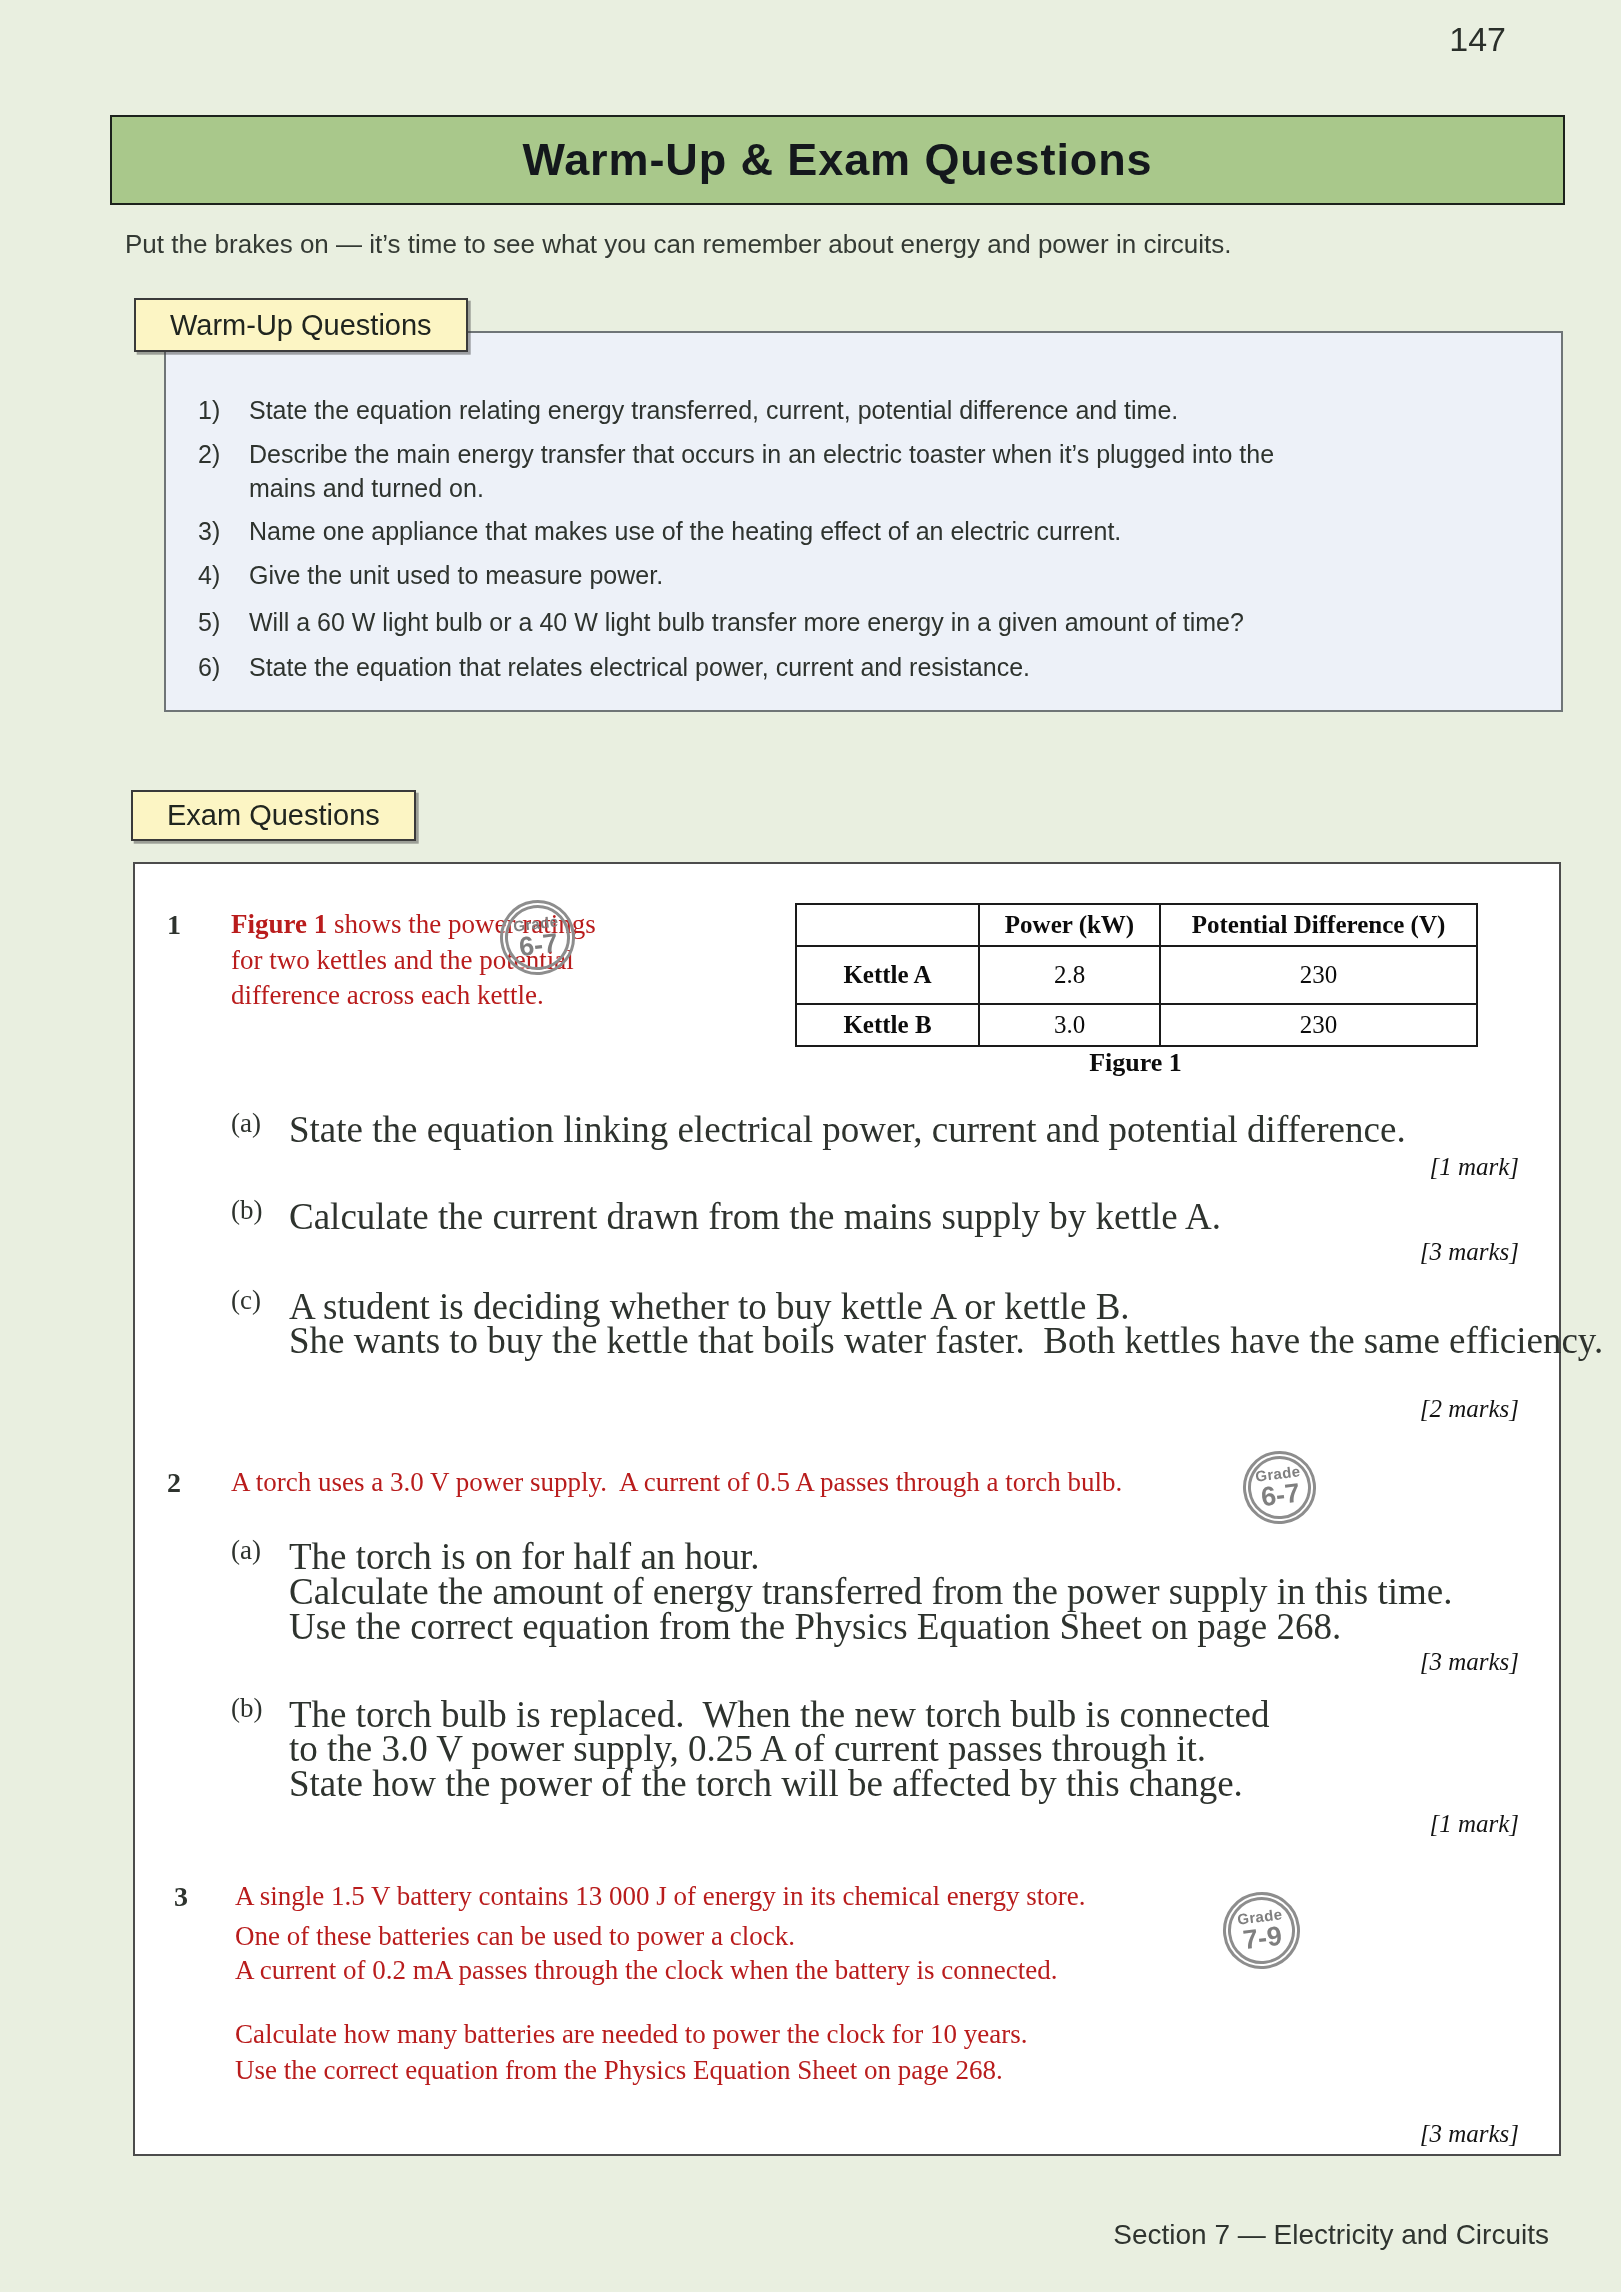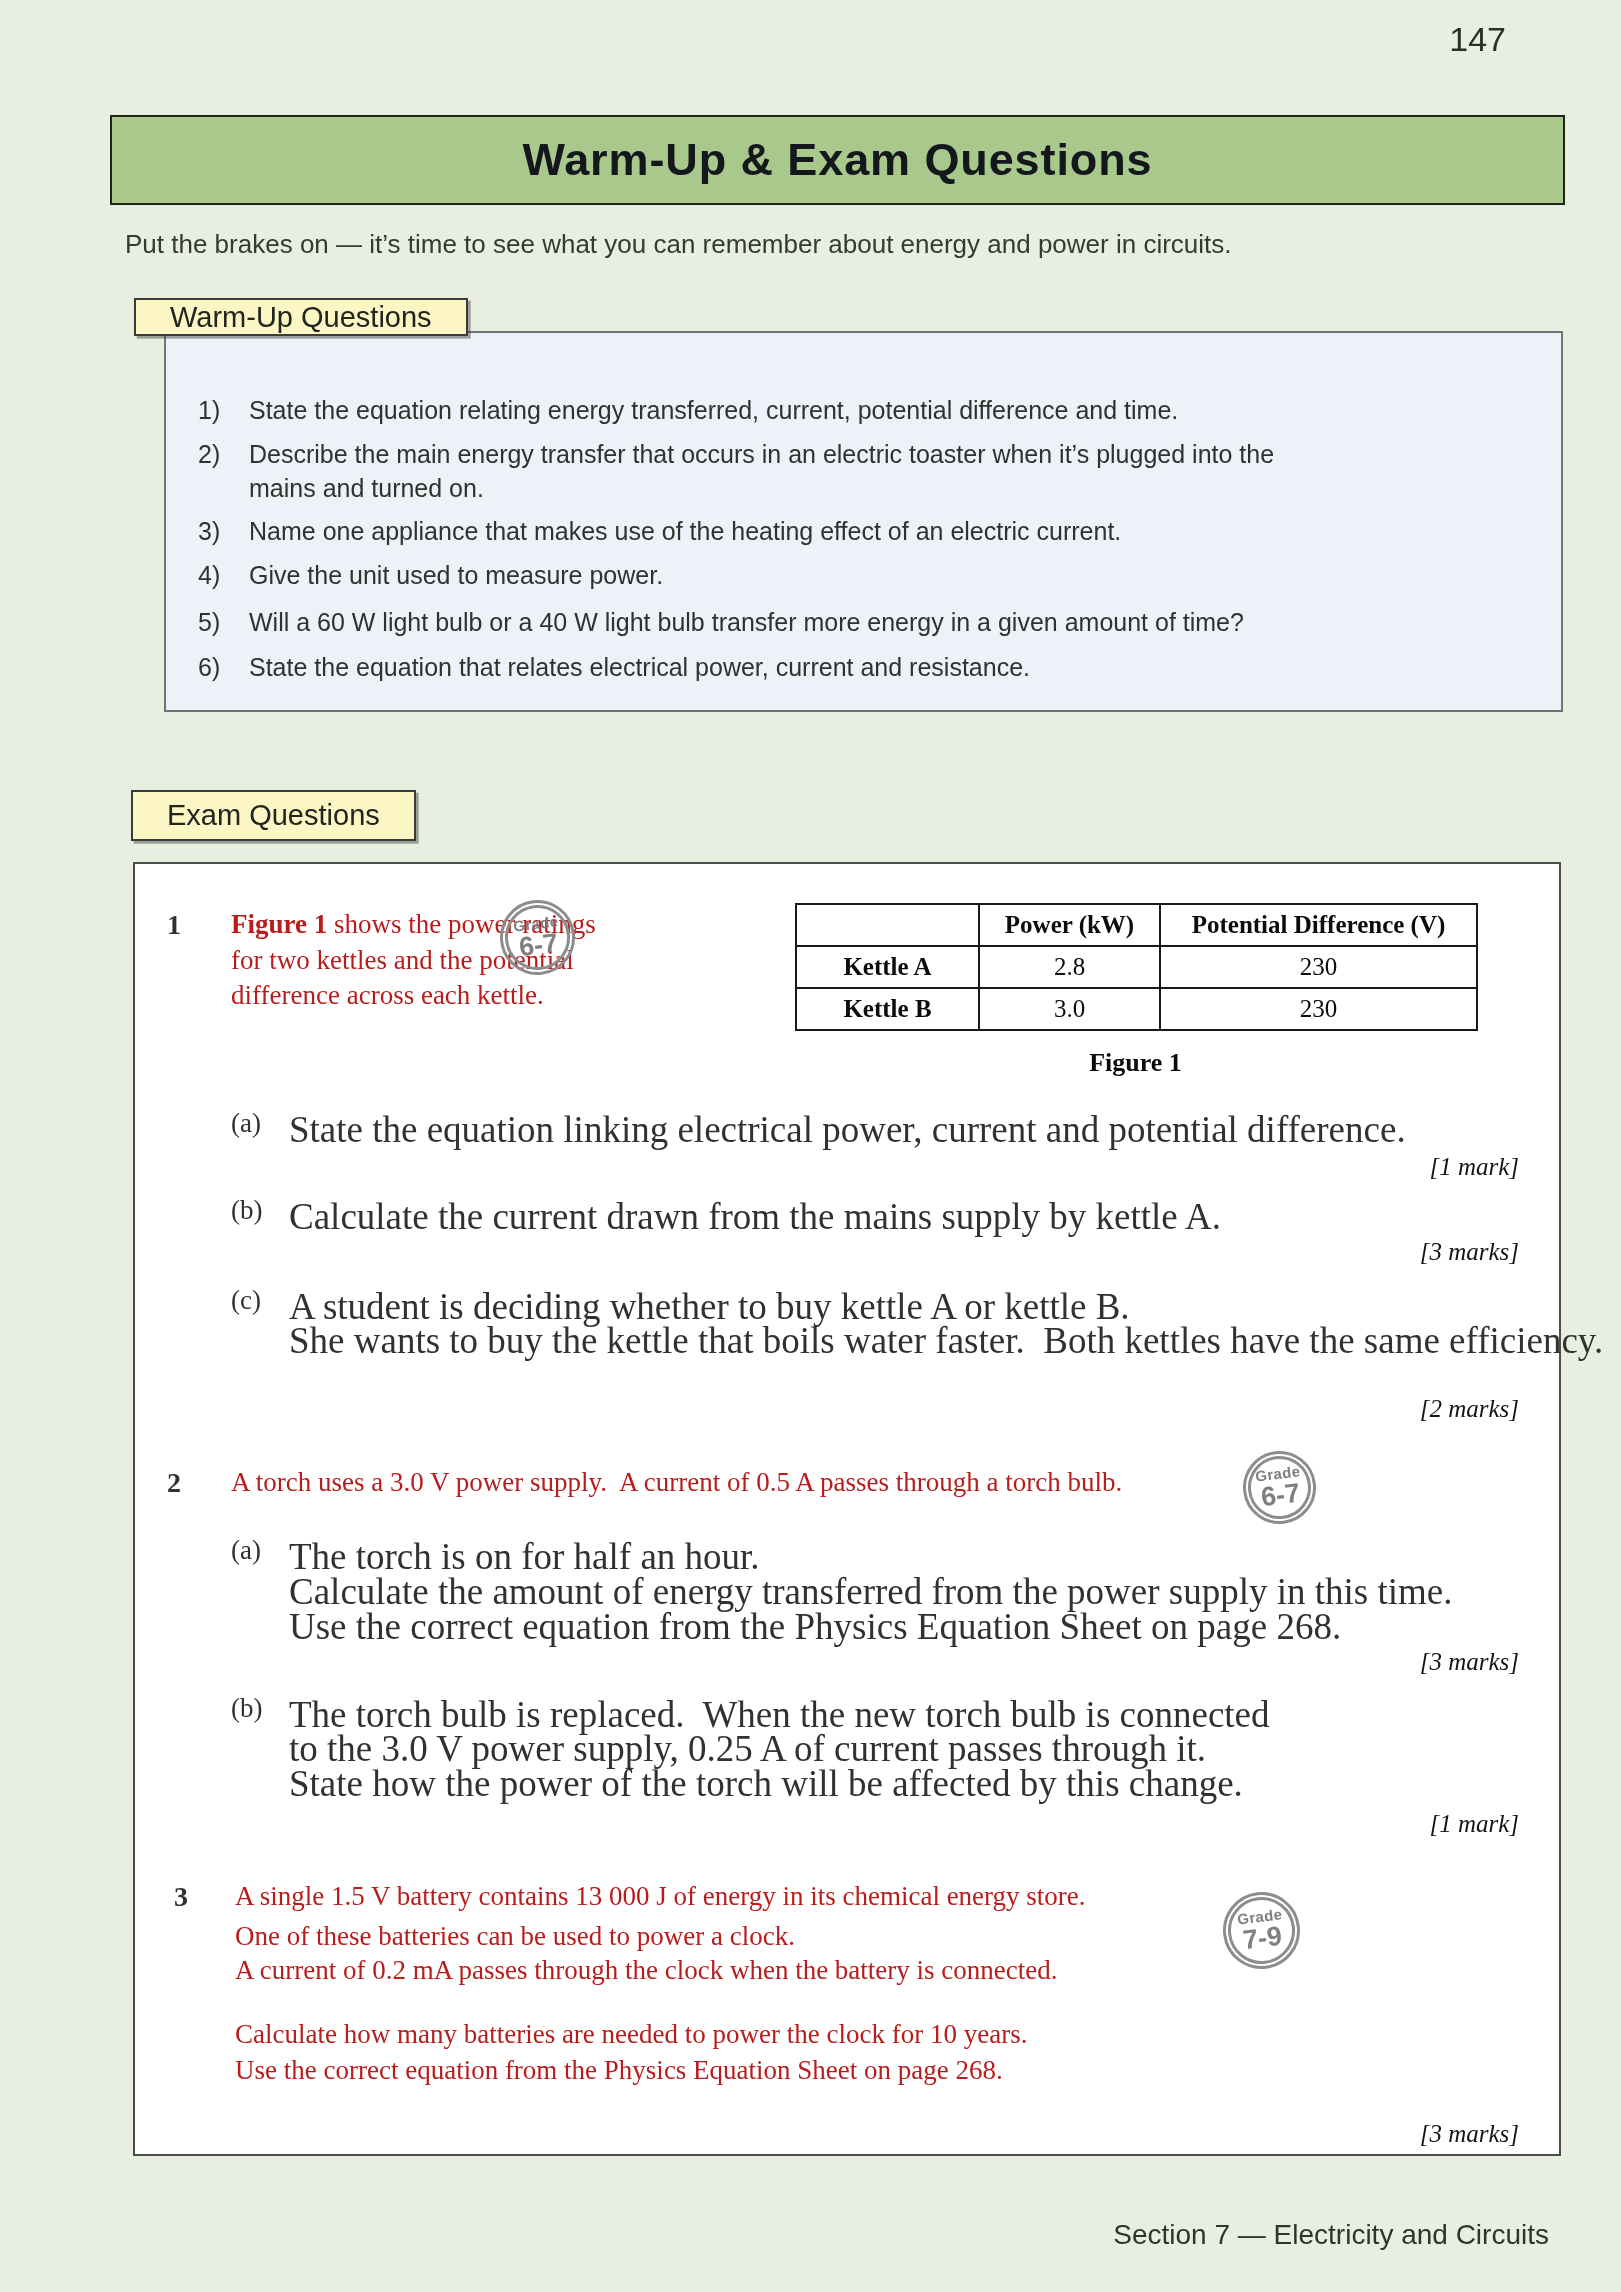--- a/index.html
+++ b/index.html
@@ -57,21 +57,21 @@
 <body>
 
 <div class="abs page-number nowrap">147</div>
 
 <div class="abs title-bar">
   <h1>Warm-Up &amp; Exam Questions</h1>
 </div>
 
 <div class="abs intro nowrap">Put the brakes on — it’s time to see what you can remember about energy and power in circuits.</div>
 
-<div class="abs sec-label" style="left:134px;top:298px;height:38px;align-items:center;">
+<div class="abs sec-label" style="left:134px;top:298px;height:54px;align-items:center;">
   <span>Warm-Up Questions</span>
 </div>
 
 <div class="abs wu-box">
   <div class="abs wu-item-num nowrap" style="top:63px;">1)</div>
   <div class="abs wu-item-text nowrap" style="top:63px;">State the equation relating energy transferred, current, potential difference and time.</div>
 
   <div class="abs wu-item-num nowrap" style="top:107px;">2)</div>
   <div class="abs wu-item-text nowrap" style="top:107px;">Describe the main energy transfer that occurs in an electric toaster when it’s plugged into the</div>
 
@@ -113,21 +113,21 @@
         <col style="width:183px;">
         <col style="width:181px;">
         <col style="width:317px;">
       </colgroup>
     <tbody>
         <tr style="height:42px;">
       <th></th>
       <th>Power (kW)</th>
       <th>Potential Difference (V)</th>
     </tr>
-    <tr style="height:42px;">
+    <tr style="height:58px;">
       <td class="rowhead">Kettle A</td>
       <td>2.8</td>
       <td>230</td>
     </tr>
     <tr style="height:42px;">
       <td class="rowhead">Kettle B</td>
       <td>3.0</td>
       <td>230</td>
     </tr>
   </tbody>

